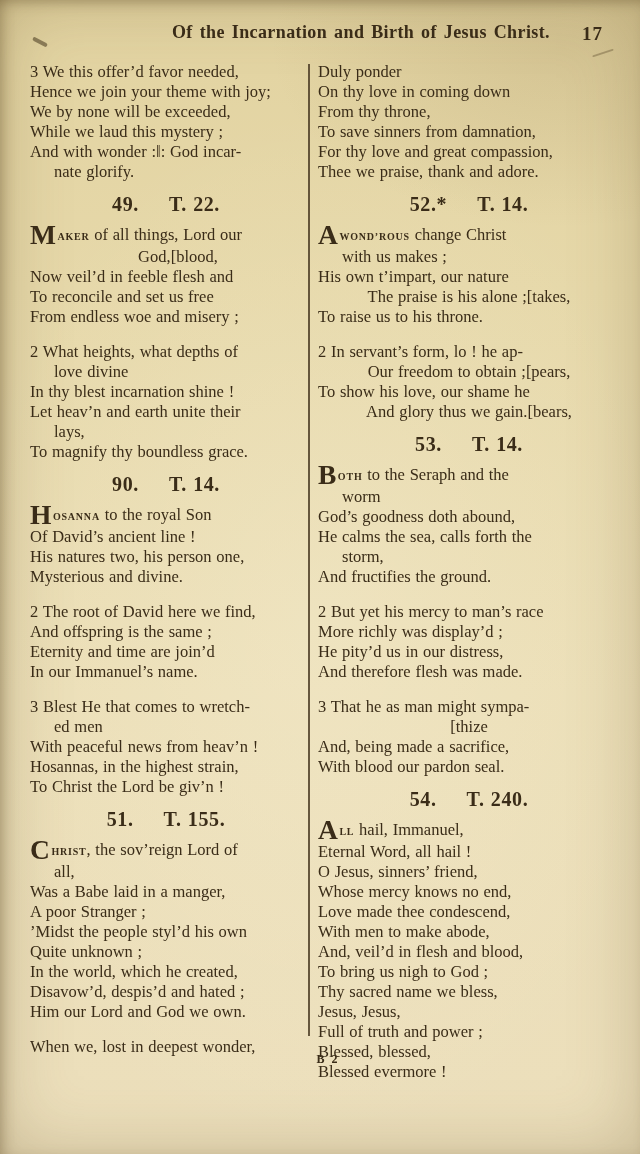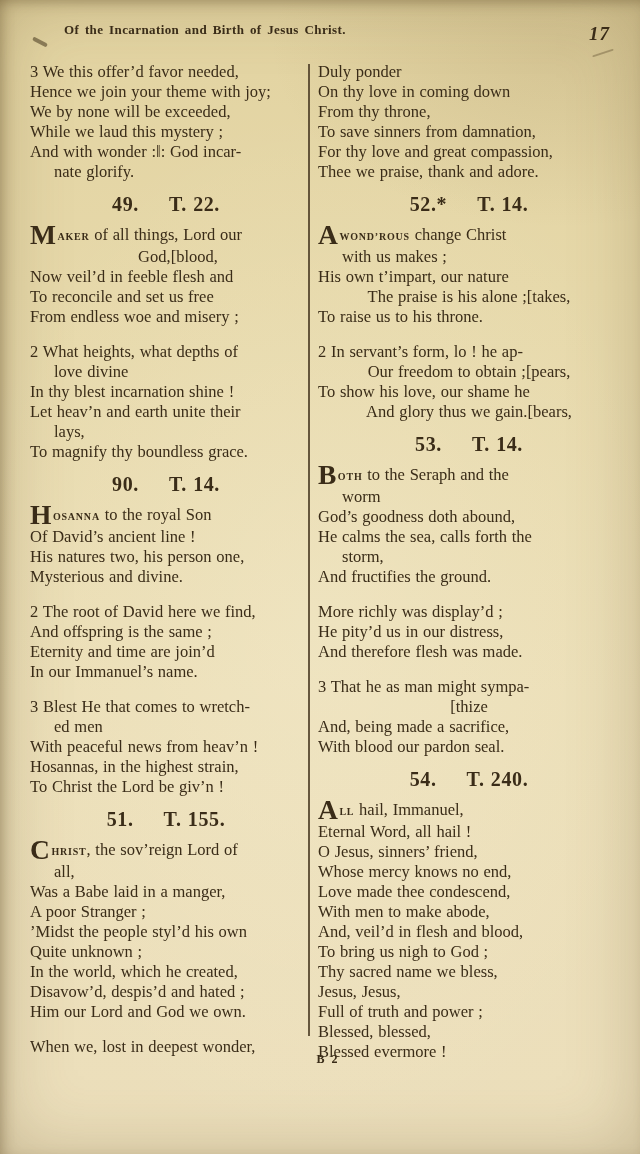--- a/index.html
+++ b/index.html
@@ -28,24 +28,24 @@
   .smudge{
     position:absolute;left:32px;top:40px;width:16px;height:4px;
     background:rgba(70,54,30,0.55);border-radius:2px;transform:rotate(28deg);
   }
   .smudge2{
     position:absolute;right:26px;top:52px;width:22px;height:2px;
     background:rgba(80,62,34,0.35);border-radius:2px;transform:rotate(-18deg);
   }
   .header{position:absolute;top:22px;left:40px;right:18px;height:28px;}
   .title{
-    position:absolute;left:24px;right:72px;top:0;text-align:left;
-    font-weight:bold;font-size:13px;letter-spacing:0.4px;word-spacing:2px;white-space:nowrap;
-  }
-  .pagenum{position:absolute;right:12px;top:1px;font-weight:bold;font-size:19px;letter-spacing:1px;font-style:italic;}
+    position:absolute;left:24px;right:72px;top:0;text-align:right;
+    font-weight:bold;font-size:18px;letter-spacing:0.4px;word-spacing:2px;white-space:nowrap;
+  }
+  .pagenum{position:absolute;right:19px;top:1px;font-weight:bold;font-size:19px;letter-spacing:1px;}
   .rule{position:absolute;left:308px;top:64px;height:972px;width:1.6px;background:var(--rule);opacity:0.85;}
   .col{position:absolute;top:62px;font-size:16.5px;line-height:20px;word-spacing:0.6px;}
   .col-left{left:30px;width:272px;}
   .col-right{left:318px;width:302px;}
   .stanza + .stanza{margin-top:15px;}
   .line{white-space:nowrap;}
   .line.indent{padding-left:24px;}
   .line.split{display:flex;justify-content:center;}
   .hymn-heading{
     text-align:center;font-weight:bold;font-size:20px;line-height:22px;
@@ -172,20 +172,21 @@
       <div class="hymn-heading"><span class="hymn-num">53.</span><span>T. 14.</span></div>
       <div class="stanza">
         <div class="line"><span class="drop">B</span><span class="scaps">OTH</span> to the Seraph and the</div>
         <div class="line indent">worm</div>
         <div class="line">God’s goodness doth abound,</div>
         <div class="line">He calms the sea, calls forth the</div>
         <div class="line indent">storm,</div>
         <div class="line">And fructifies the ground.</div>
       </div>
       <div class="stanza">
+        <div class="line">2 But yet his mercy to man’s race</div>
         <div class="line">More richly was display’d ;</div>
         <div class="line">He pity’d us in our distress,</div>
         <div class="line">And therefore flesh was made.</div>
       </div>
       <div class="stanza">
         <div class="line">3 That he as man might sympa-</div>
         <div class="line split">
           <span>[thize</span>
         </div>
         <div class="line">And, being made a sacrifice,</div>

